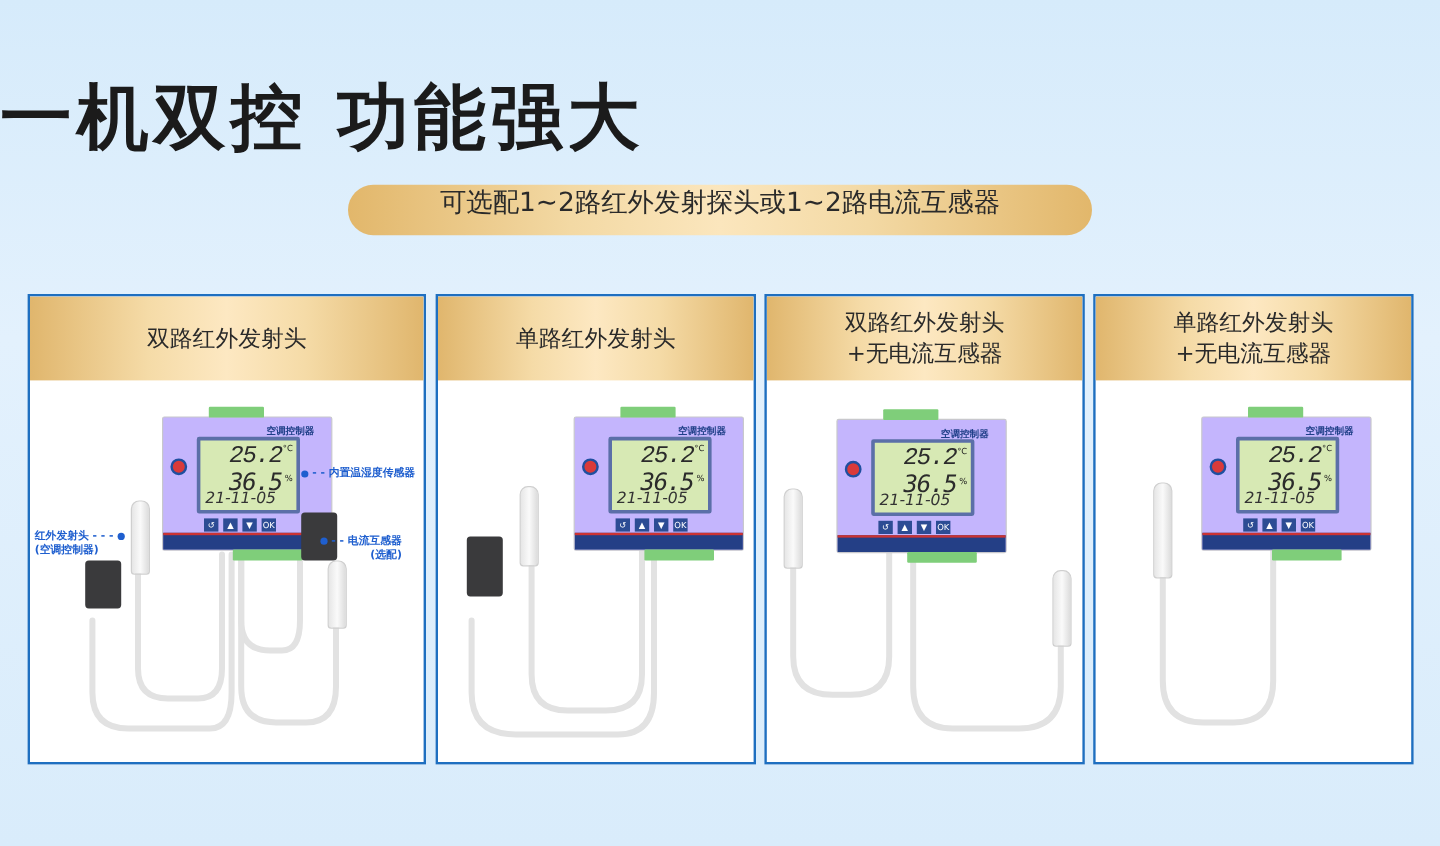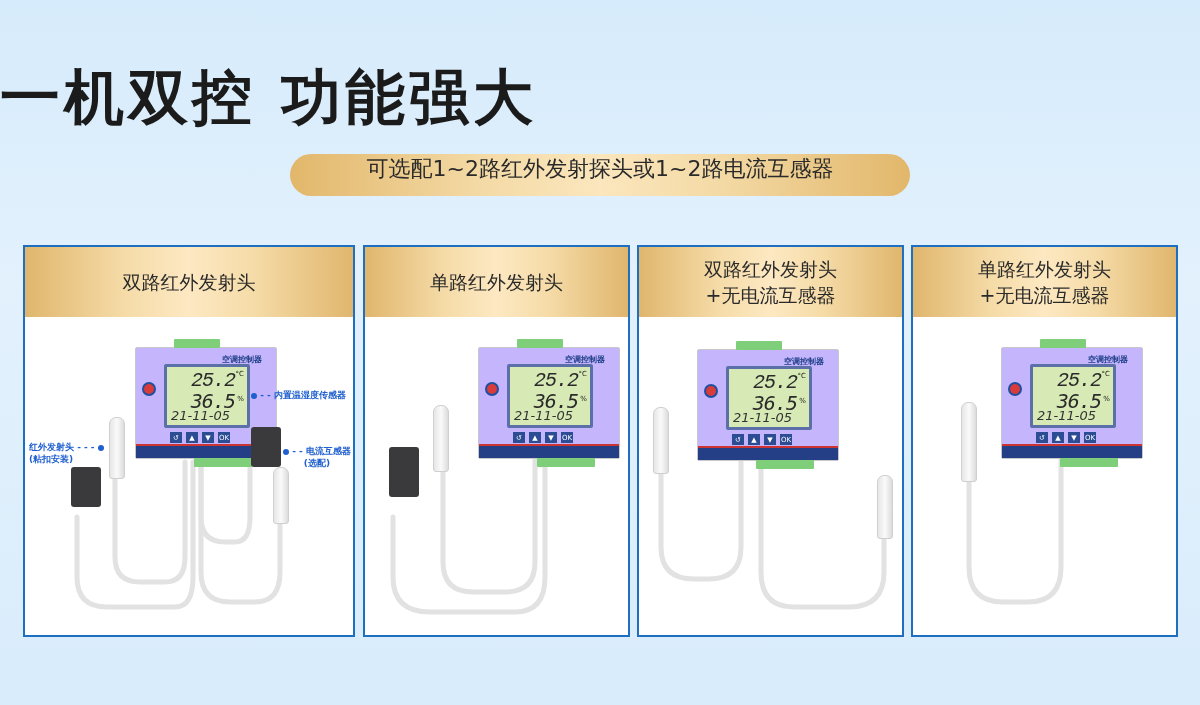--- a/index.html
+++ b/index.html
@@ -78,23 +78,23 @@
     </div>
     <div class="probe" style="left:84px;top:100px;height:60px;"></div>
     <div class="ct" style="left:46px;top:150px;"></div>
     <div class="ct" style="left:226px;top:110px;"></div>
     <div class="probe" style="left:248px;top:150px;height:55px;"></div>
     <div class="anno" style="left:226px;top:72px;">
       <span class="dot"></span> - - <span>内置温湿度传感器</span>
     </div>
     <div class="anno" style="left:4px;top:112px;margin-top:12px;">
       <span>红外发射头</span> - - - <span class="dot"></span><br>
-      <span>(粘扣安装)</span>
-    </div>
-    <div class="anno" style="left:258px;top:128px;text-align:center;">
+      <span>(空调控制器)</span>
+    </div>
+    <div class="anno" style="left:242px;top:128px;text-align:right;">
       <span class="dot"></span> - - <span>电流互感器</span><br>
       <span>(选配)</span>
     </div>
   </div>
 </div>
 
 <div class="card" style="left:363px;width:267px;">
   <div class="card-head">
     <div>单路红外发射头</div>
   </div>

